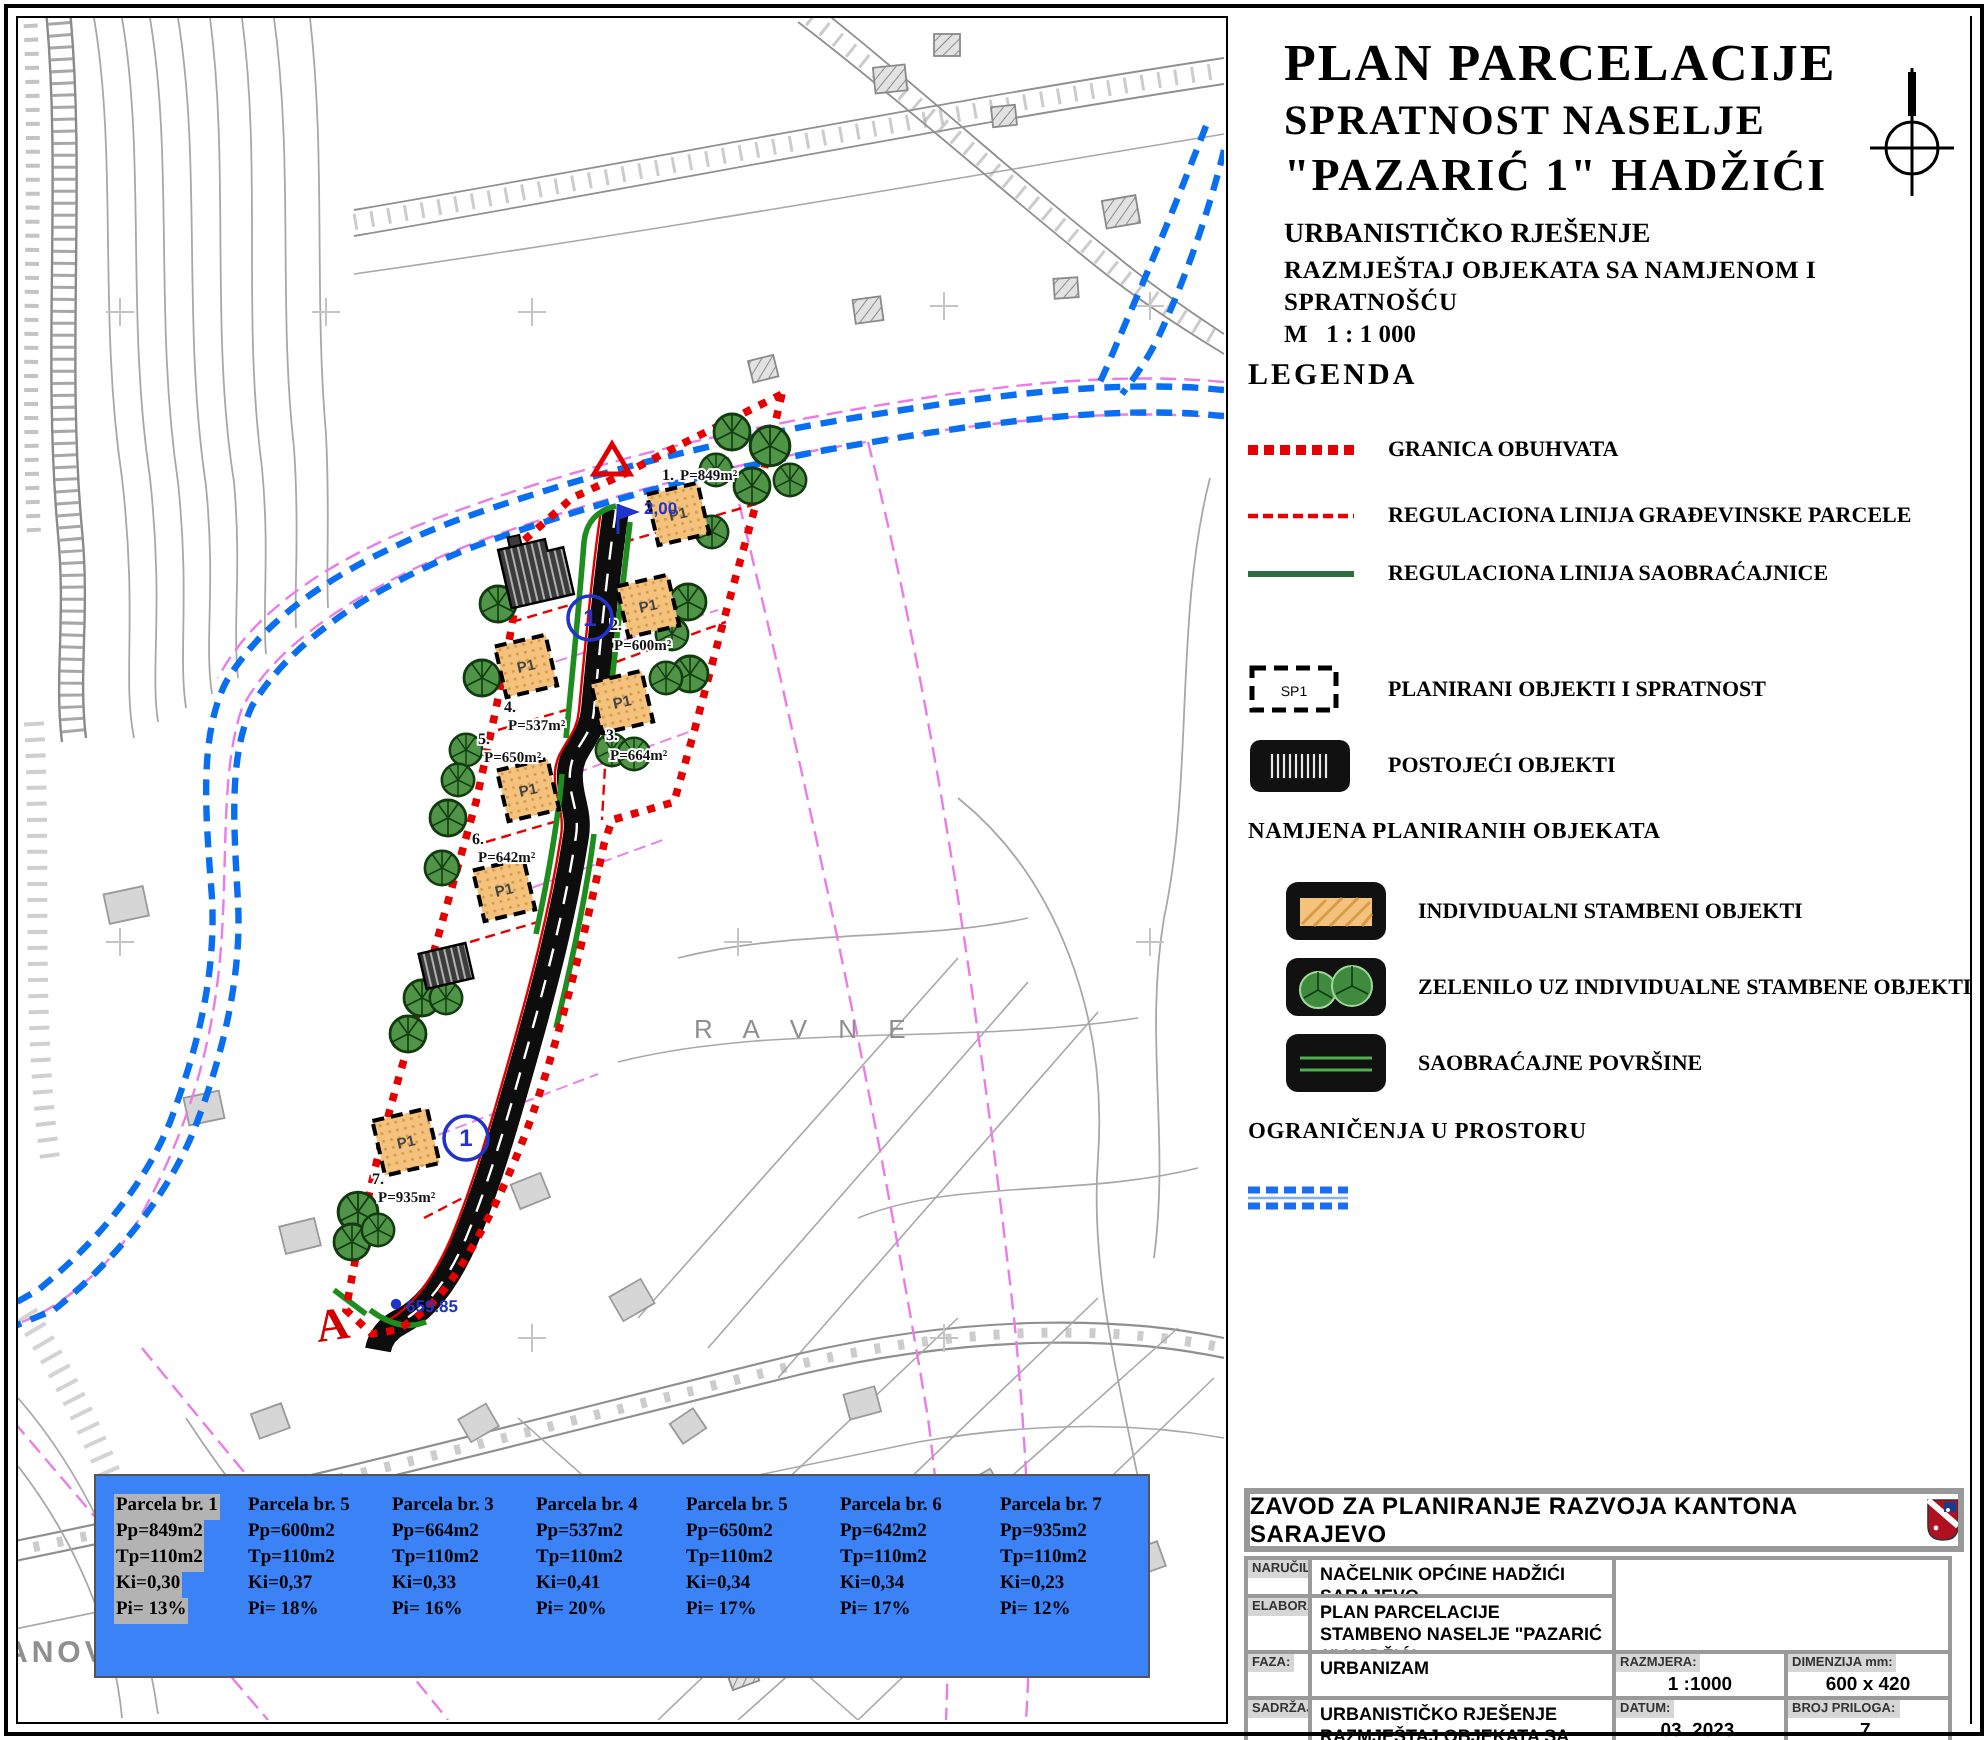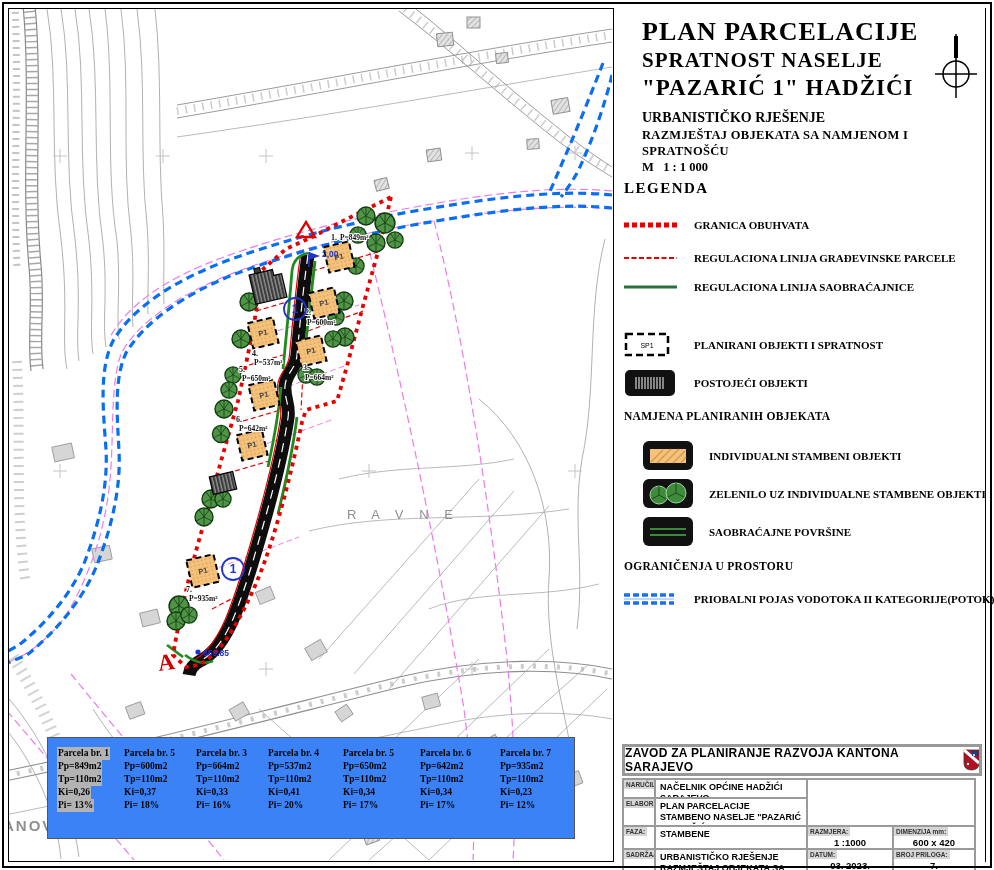--- a/index.html
+++ b/index.html
@@ -341,21 +341,21 @@
         <text x="-6" y="822" font-size="15" font-weight="bold" letter-spacing="2">ANOVIĆI</text>
       </g>
     </svg>
   </div>
 
   <div class="parcel-box">
     <div class="pcol" style="left:9px">
       <div><span class="hl">Parcela br. 1</span></div>
       <div><span class="hl">Pp=849m2</span></div>
       <div><span class="hl">Tp=110m2</span></div>
-      <div><span class="hl">Ki=0,26</span></div>
+      <div><span class="hl">Ki=0,30</span></div>
       <div><span class="hl">Pi= 13%</span></div>
     </div>
     <div class="pcol" style="left:76px">
       <div>Parcela br. 5</div>
         <div>Pp=600m2</div>
       <div>Tp=110m2</div>
         <div>Ki=0,37</div>
         <div>Pi= 18%</div>
     </div>
     <div class="pcol" style="left:148px">
@@ -531,21 +531,20 @@
     <div class="sub-head" style="top:552px">OGRANIČENJA U PROSTORU</div>
 
     <div class="lg-row" style="top:580px;height:22px">
       <span class="lg-sym">
         <svg width="58" height="18">
           <line x1="0" y1="5" x2="50" y2="5" stroke="#1b6ef0" stroke-width="3.5" stroke-dasharray="6,3"></line>
           <line x1="0" y1="9" x2="50" y2="9" stroke="#7fb2f5" stroke-width="1.2"></line>
           <line x1="0" y1="13" x2="50" y2="13" stroke="#1b6ef0" stroke-width="3.5" stroke-dasharray="6,3"></line>
         </svg>
       </span>
-      <span class="lg-lab">PRIOBALNI POJAS VODOTOKA  II KATEGORIJE(POTOK)</span>
     </div>
 
     <div class="footbar">
       <span>ZAVOD ZA PLANIRANJE RAZVOJA KANTONA SARAJEVO</span>
       <svg width="17" height="22">
         <path d="M1,1 h15 v13 q0,7 -7.5,7 q-7.5,0 -7.5,-7 Z" fill="#b01020" stroke="#333" stroke-width="0.8"></path>
         <path d="M1,1 L16,14" stroke="#fff" stroke-width="3"></path>
         <path d="M9,2 h6 v5 h-6 Z" fill="#1a3a8c"></path>
         <circle cx="5" cy="15" r="1.2" fill="#fff"></circle>
           <circle cx="11" cy="6" r="1" fill="#fff"></circle>
@@ -558,21 +557,21 @@
         </div>
       <div class="cell cell-text">NAČELNIK OPĆINE HADŽIĆI SARAJEVO</div>
       <div class="cell empty-span"></div>
       <div class="cell">
           <span class="cell-label">ELABORAT:</span>
         </div>
       <div class="cell cell-text">PLAN PARCELACIJE  STAMBENO NASELJE "PAZARIĆ 1" HADŽIĆI</div>
       <div class="cell">
           <span class="cell-label">FAZA:</span>
         </div>
-      <div class="cell cell-text">STAMBENE</div>
+      <div class="cell cell-text">URBANIZAM</div>
       <div class="cell vcell">
         <span class="cell-label">RAZMJERA:</span>
         <span class="cell-value">1 :1000</span>
       </div>
       <div class="cell vcell">
         <span class="cell-label">DIMENZIJA mm:</span>
         <span class="cell-value">600 x 420</span>
       </div>
       <div class="cell">
           <span class="cell-label">SADRŽAJ:</span>

